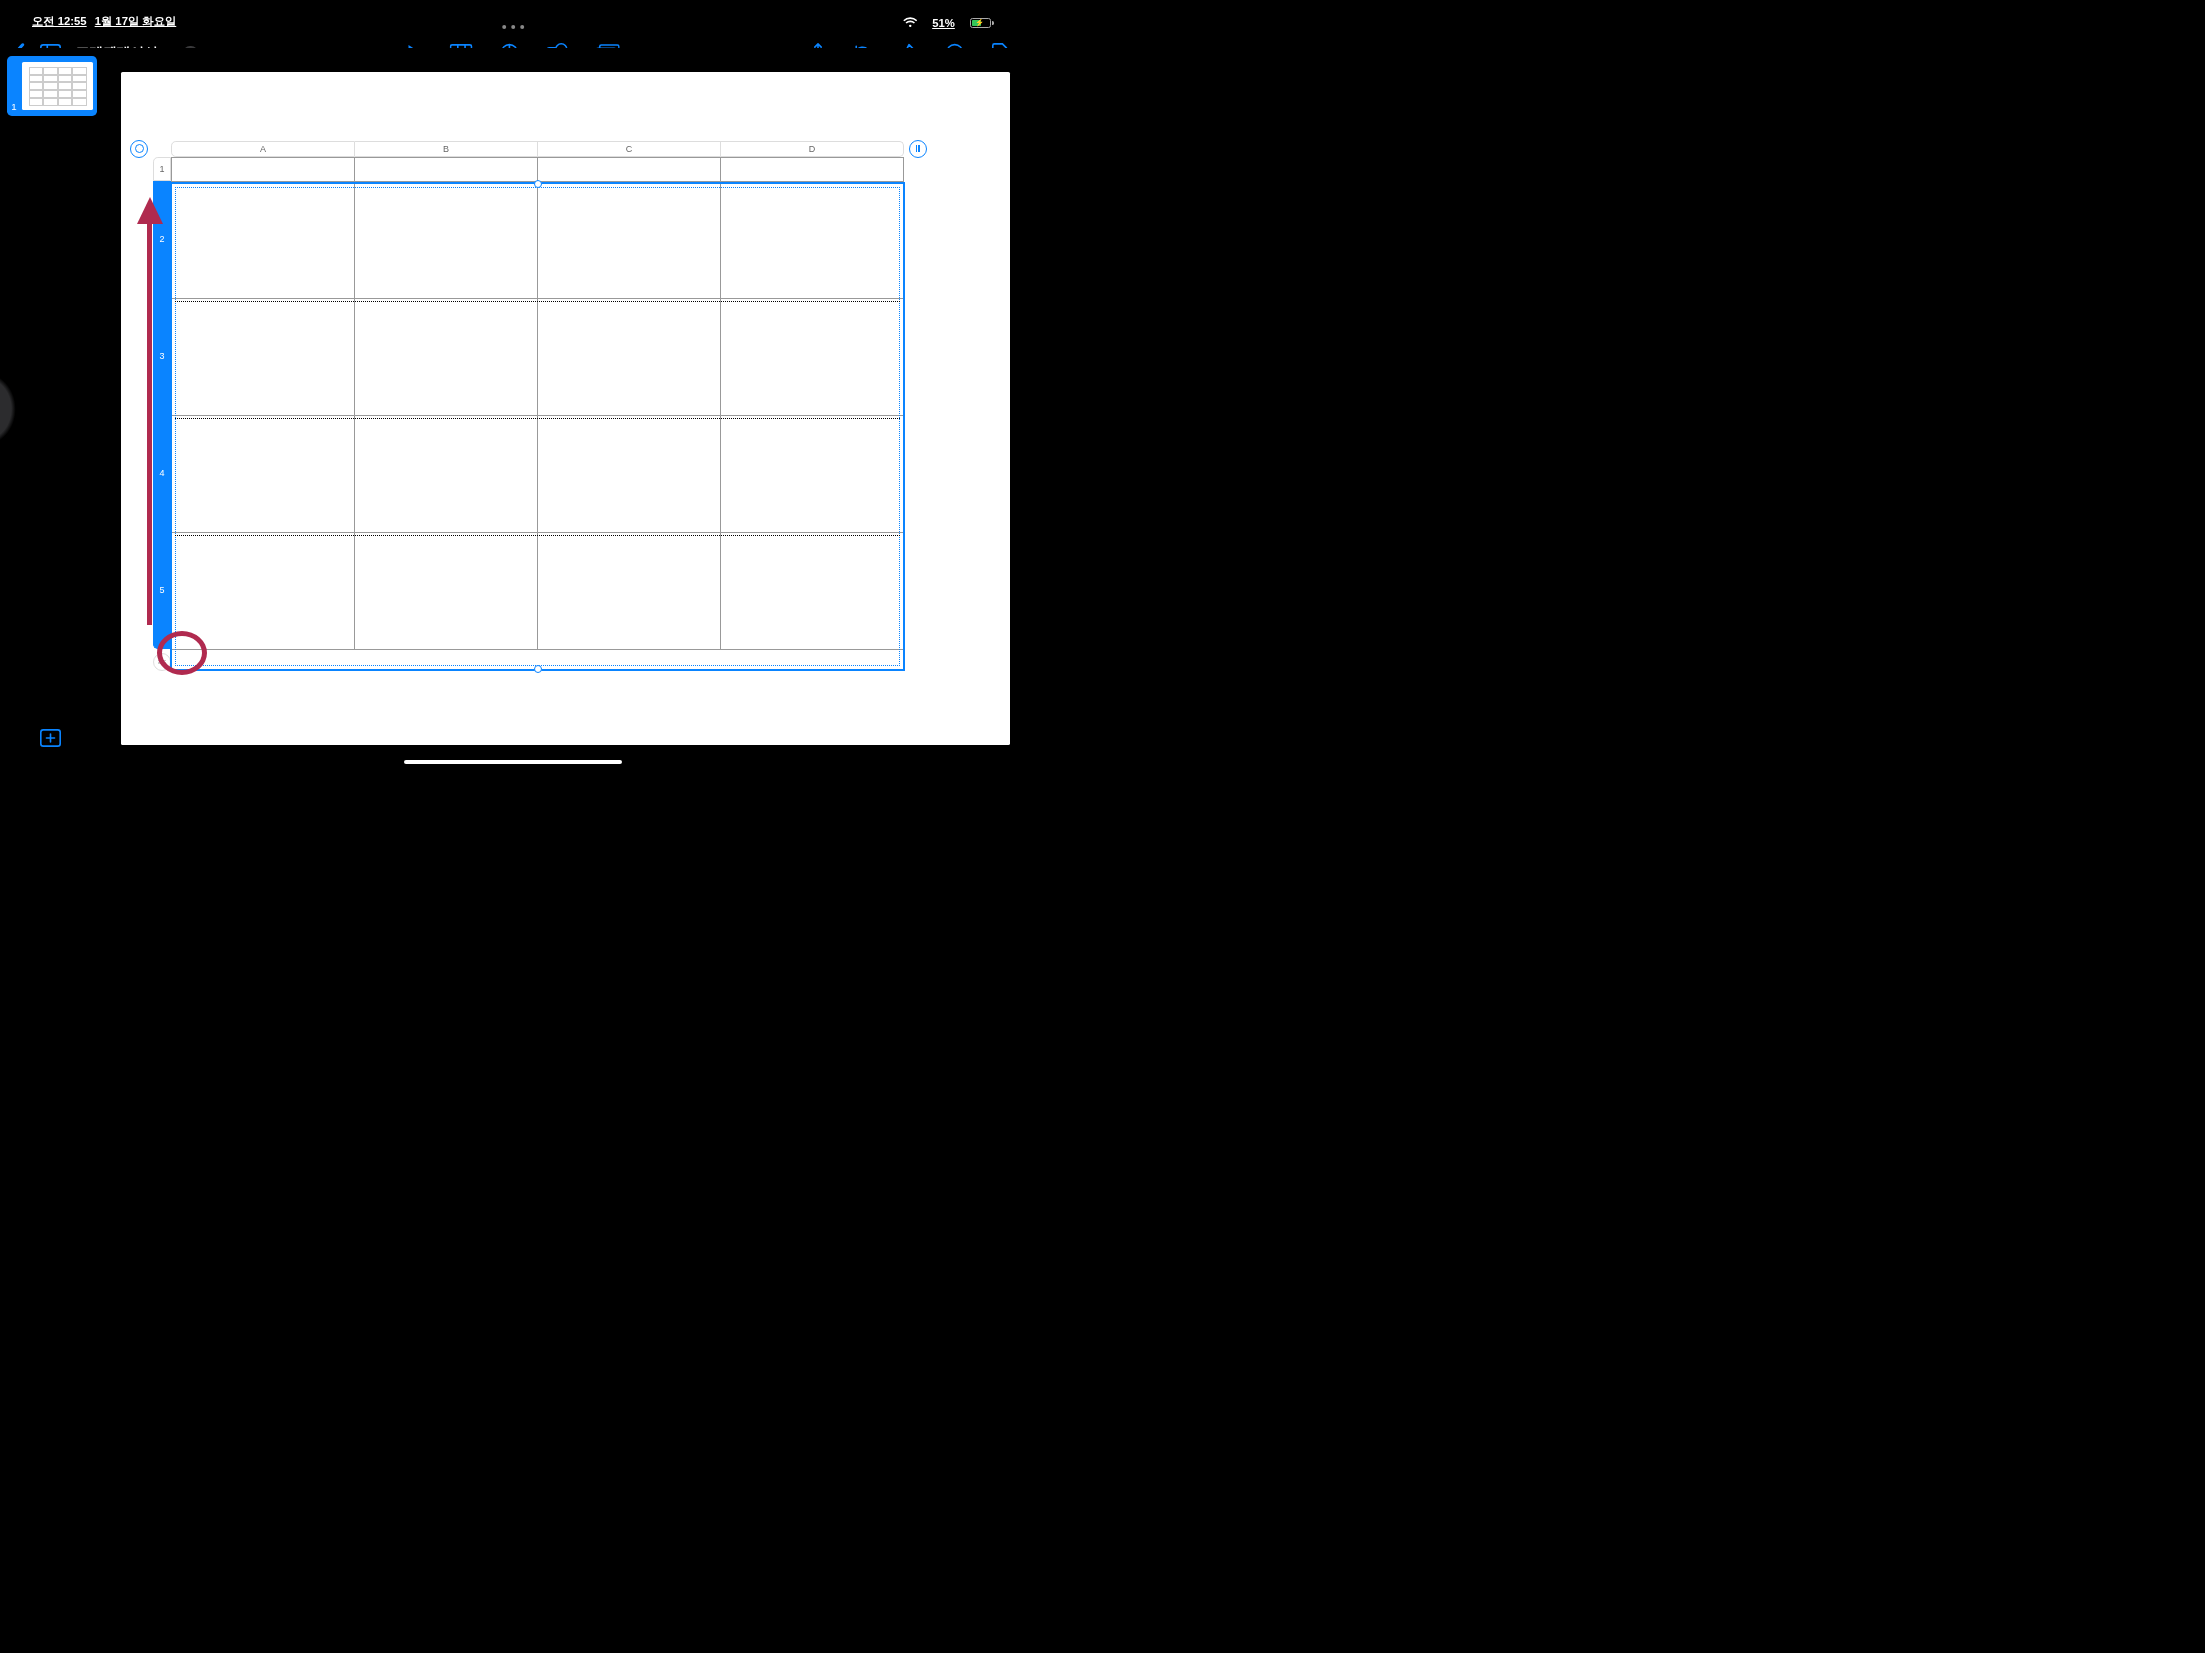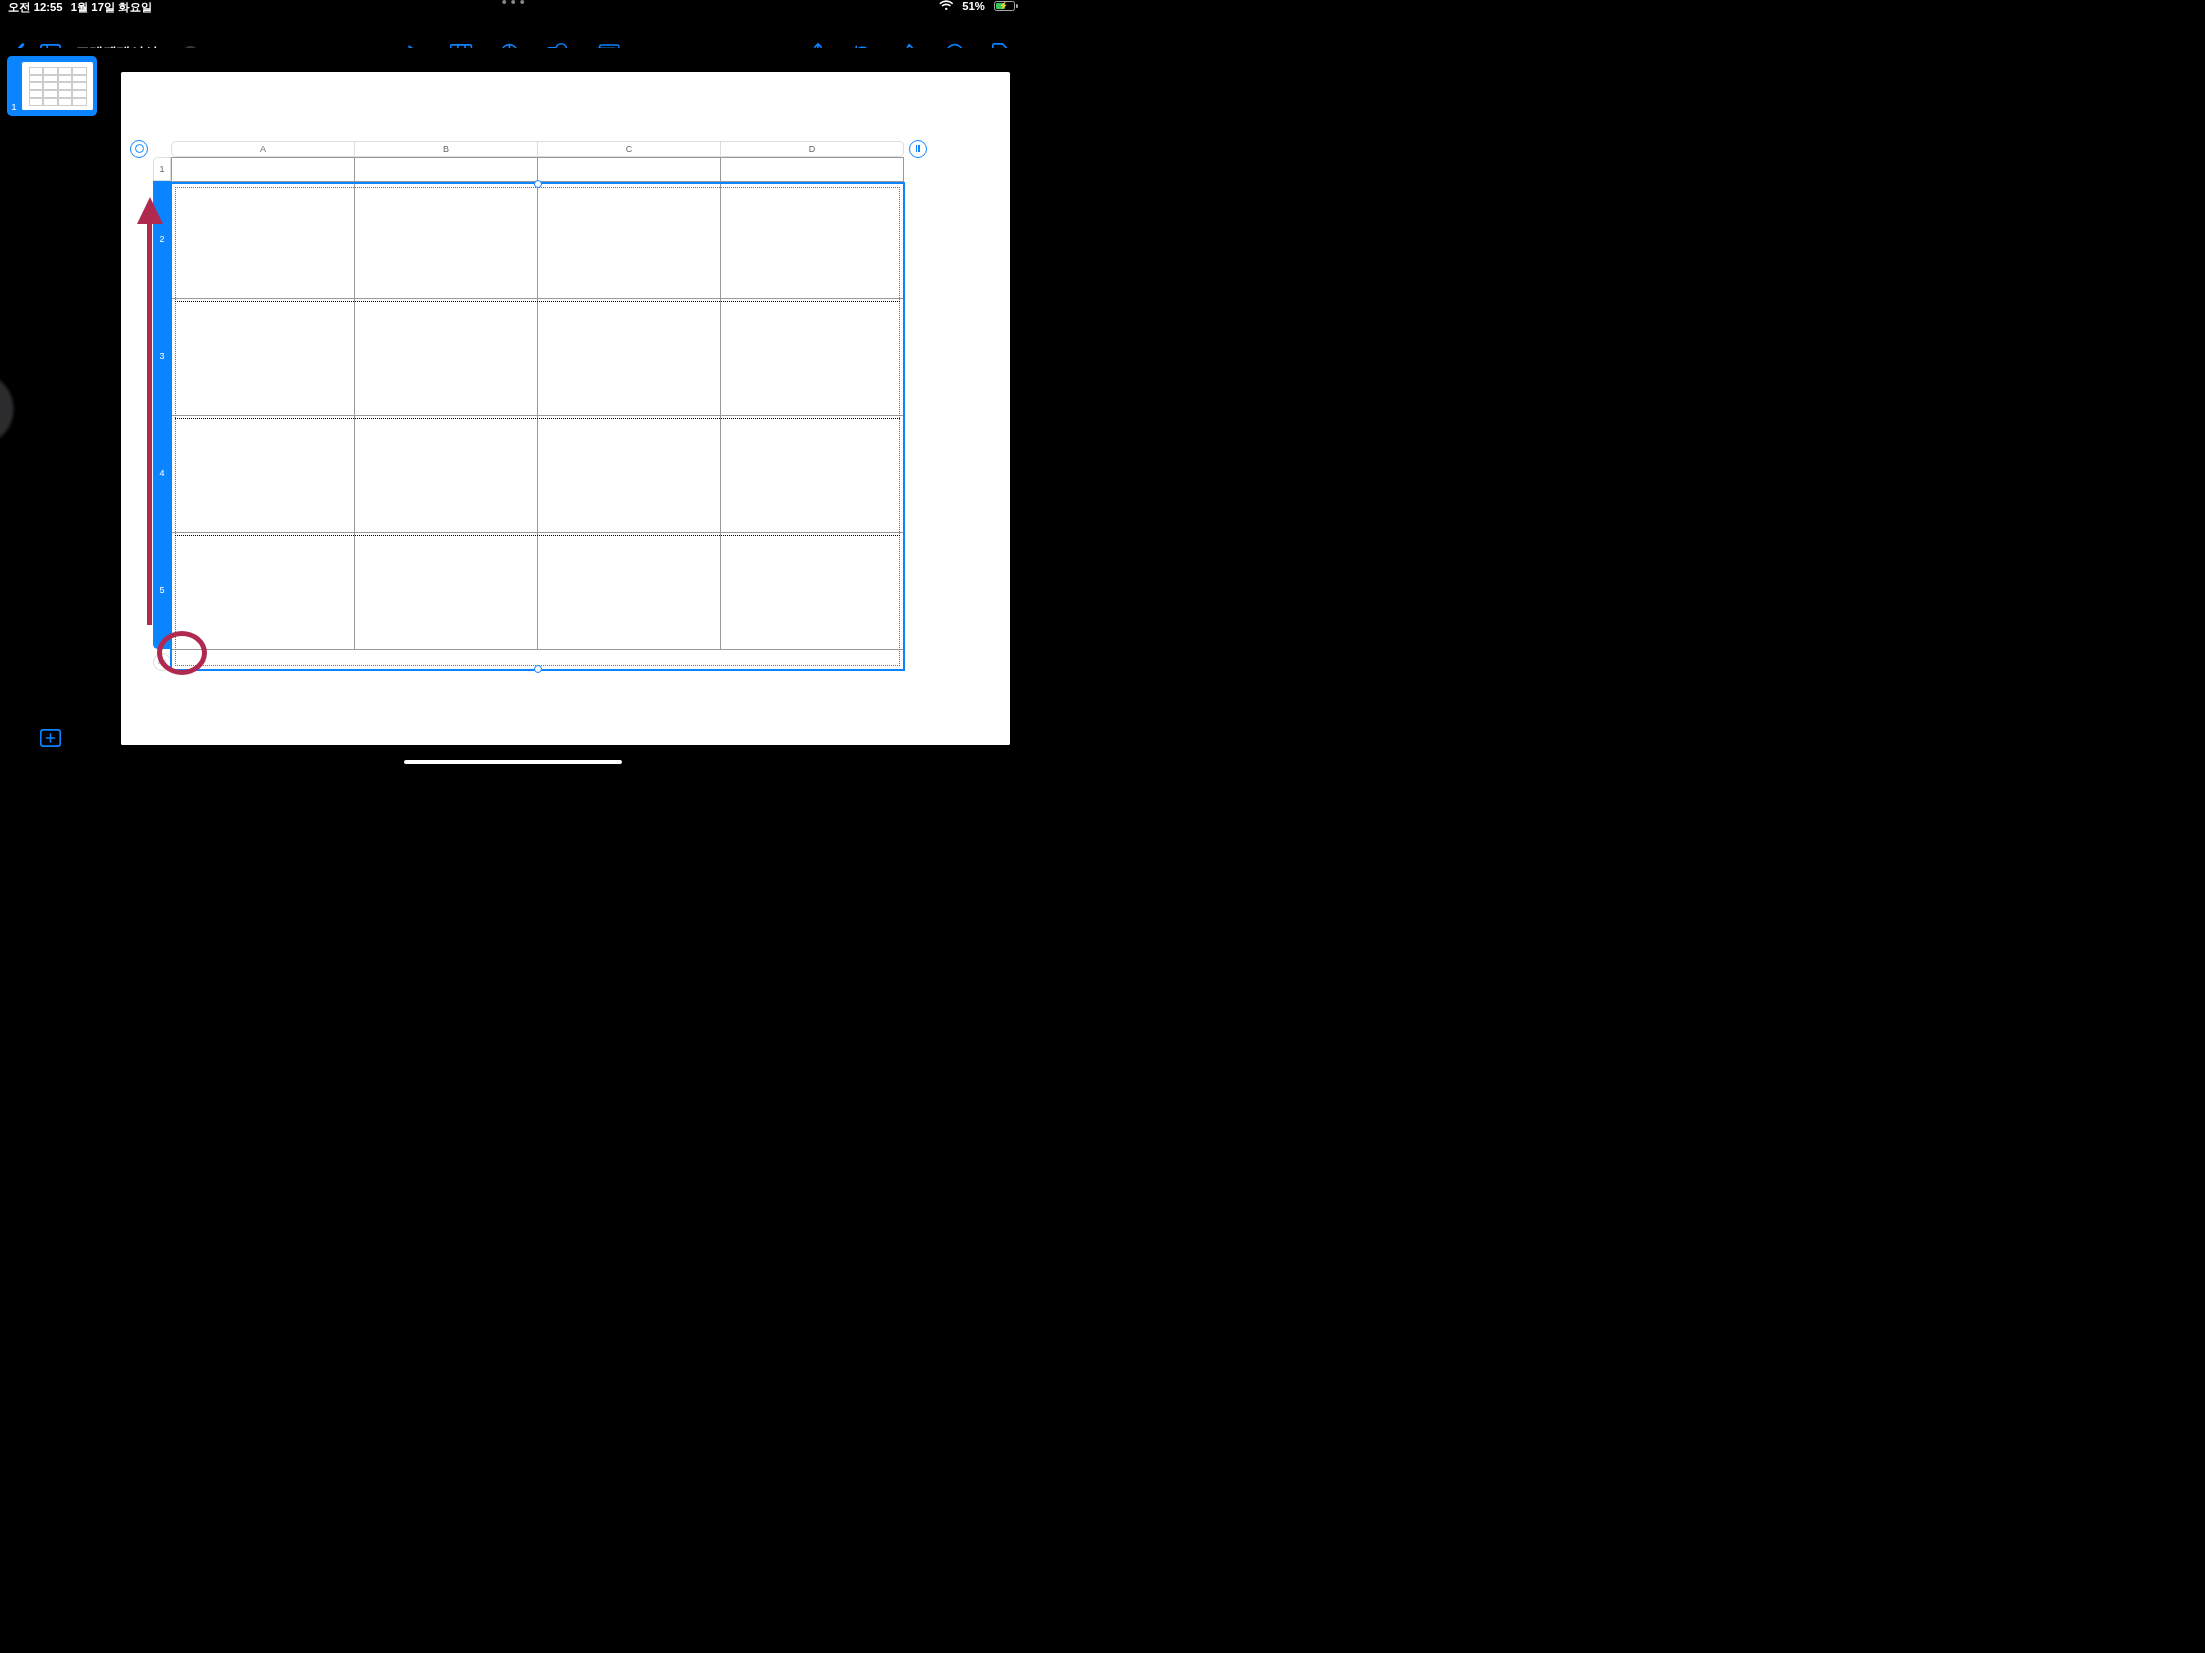--- a/index.html
+++ b/index.html
@@ -10,25 +10,25 @@
     --status-h:29px;
     --sidebar-w:100px;
     --paper:#fff;
     --marker:#b02a4f;
   }
   *{box-sizing:border-box;}
   html,body{margin:0;padding:0;width:100%;height:100%;background:#000;font-family:-apple-system,Helvetica,Arial,sans-serif;color:#fff;}
   body{width:1026px;height:769px;position:relative;overflow:hidden;}
 
   
-  .status-bar{height:var(--status-h);display:flex;align-items:flex-start;justify-content:space-between;padding:0 8px;font-size:11.3px;font-weight:600;}
+  .status-bar{height:var(--status-h);display:flex;align-items:flex-end;justify-content:space-between;padding:0 32px;font-size:11.3px;font-weight:600;text-decoration:underline;}
   .status-left{display:flex;gap:8px;align-items:center;}
   .status-center{position:absolute;left:50%;transform:translateX(-50%);display:flex;gap:4.8px;}
   .status-center .dot{width:4px;height:4px;border-radius:50%;background:#888;}
-  .status-right{display:flex;align-items:center;gap:9px;}
+  .status-right{display:flex;align-items:center;gap:15px;}
   .wifi-icon svg{display:block;}
   .battery{display:flex;align-items:center;gap:1.6px;}
   .battery-body{width:21px;height:10.5px;border:1.2px solid #aaa;border-radius:2.4px;position:relative;}
   .battery-fill{position:absolute;left:0.8px;top:0.8px;bottom:0.8px;width:50%;background:#34c759;border-radius:0.8px;}
   .battery-tip{width:1.6px;height:4px;background:#aaa;border-radius:0 1.6px 1.6px 0;}
   .battery-bolt{position:absolute;left:50%;top:50%;transform:translate(-50%,-50%);font-size:7.3px;color:#000;line-height:1;}
 
   
   .header{height:var(--header-h);display:flex;align-items:center;padding:0 11.3px;position:relative;}
   .hdr-left{display:flex;align-items:center;gap:14.5px;}

